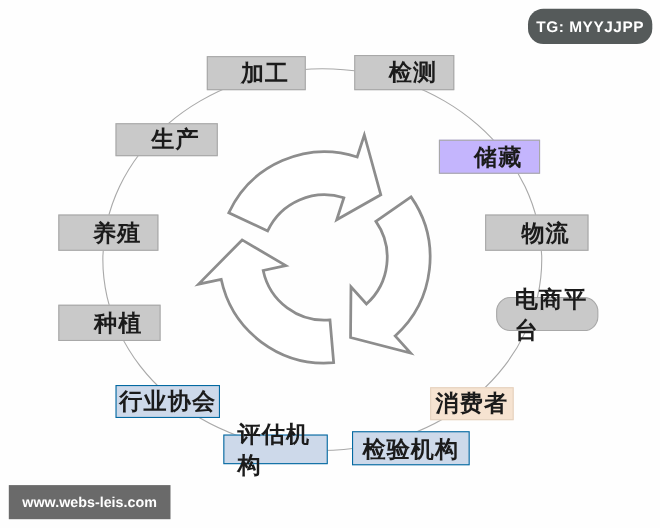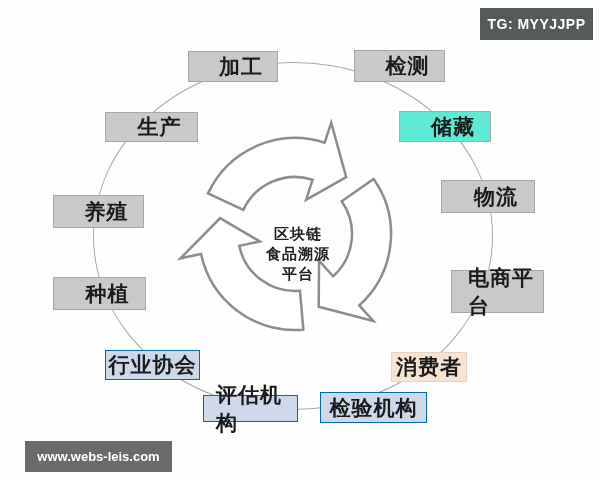--- a/index.html
+++ b/index.html
@@ -57,83 +57,78 @@
     letter-spacing:1px;
   }
   .c-gray {background:#c9c9c9;border:1px solid #a8a8a8;padding-left:16px;}
   .c-blue {background:#cdd9ea;border:1px solid #0369a1;}
   .c-peach{background:#f6e3d1;border:1px solid #e5d2bf;}
   .pos-jiagong      {left:188px;top:51px; width:90px;height:31px;}
   .pos-jiance       {left:322px;top:50px; width:91px;height:32px;}
   .pos-shengchan    {left:105px;top:112px;width:93px;height:30px;}
   .pos-chucang      {left:399px;top:111px;width:92px;height:31px;}
   .pos-yangzhi      {left:53px; top:183px;width:91px;height:33px;margin-top:12px;}
-  .pos-wuliu        {left:441px;top:180px;width:94px;height:33px;}
+  .pos-wuliu        {left:441px;top:195px;width:94px;height:33px;}
   .pos-zhongzhi     {left:53px; top:277px;width:93px;height:33px;}
-  .pos-dianshang    {left:451px;top:270px;width:93px;height:43px;}
+  .pos-dianshang    {left:451px;top:270px;width:93px;height:31px;border-radius:13px;}
   .pos-hangyexiehui {left:105px;top:350px;width:95px;height:30px;}
   .pos-xiaofeizhe   {left:391px;top:352px;width:76px;height:30px;}
   .pos-pinggujigou  {left:203px;top:395px;width:95px;height:27px;padding-left:12px;}
   .pos-jianyanjigou {left:320px;top:392px;width:107px;height:31px;}
   
   .badge{
     position:absolute;
     left:480px; top:8px;
     width:113px; height:32px;
     background:#555a5a;
     color:#ffffff;
     font-size:14px;
     font-weight:bold;
     letter-spacing:0.5px;
     display:flex;
     align-items:center;
     justify-content:center;
     z-index:6;
+    border-radius:14px;
   }
   .watermark{
     position:absolute;
     left:8px; top:441px;
     width:147px; height:31px;
     background:#6a6a6a;
     color:#ffffff;
     font-size:13px;
     font-weight:600;
     display:flex;
     align-items:center;
     justify-content:center;
     z-index:6;
-    margin-left:17px;
   }
 </style>
 </head>
 <body>
 
 <div id="canvas">
 
   <div class="ring"></div>
 
   <svg class="cycle" viewBox="-120 -120 240 240" xmlns="http://www.w3.org/2000/svg">
     <g fill="#ffffff" stroke="#8d8d8d" stroke-width="2.5" stroke-linejoin="miter">
       <path d="M -87 -40.6 A 96 96 0 0 1 29.7 -91.3 L 36.2 -111.3 L 51.2 -56.9 L 11.1 -34.2 L 17.6 -54.2 A 57 57 0 0 0 -51.7 -24.1 Z"></path>
       <path transform="rotate(120)" d="M -87 -40.6 A 96 96 0 0 1 29.7 -91.3 L 36.2 -111.3 L 51.2 -56.9 L 11.1 -34.2 L 17.6 -54.2 A 57 57 0 0 0 -51.7 -24.1 Z"></path>
       <path transform="rotate(240)" d="M -87 -40.6 A 96 96 0 0 1 29.7 -91.3 L 36.2 -111.3 L 51.2 -56.9 L 11.1 -34.2 L 17.6 -54.2 A 57 57 0 0 0 -51.7 -24.1 Z"></path>
     </g>
   </svg>
 
-  <div class="center-label">
-    <div>区块链</div>
-    <div>食品溯源</div>
-    <div>平台</div>
-  </div>
 
   <div id="nodes-layer">
       <div class="node pos-jiagong c-gray" style="background: rgb(201, 201, 201);">加工</div>
-      <div class="node pos-jiance c-gray" style="background: rgb(201, 201, 201); margin-left: 32px;">检测</div>
+      <div class="node pos-jiance c-gray" style="background: rgb(201, 201, 201);">检测</div>
       <div class="node pos-shengchan c-gray" style="background: rgb(201, 201, 201);">生产</div>
-      <div class="node pos-chucang c-gray" style="background: #5eead4;">储藏</div>
+      <div class="node pos-chucang c-gray" style="background: #c4b5fd; margin-top: 16px;">储藏</div>
       <div class="node pos-yangzhi c-gray" style="background: rgb(201, 201, 201);">养殖</div>
       <div class="node pos-wuliu c-gray" style="background: rgb(201, 201, 201);">物流</div>
       <div class="node pos-zhongzhi c-gray" style="background: rgb(201, 201, 201);">种植</div>
       <div class="node pos-dianshang c-gray" style="background: rgb(201, 201, 201);">电商平台</div>
       <div class="node pos-hangyexiehui c-blue" style="background: rgb(205, 217, 234);">行业协会</div>
       <div class="node pos-xiaofeizhe c-peach" style="background: rgb(246, 227, 209);">消费者</div>
       <div class="node pos-pinggujigou c-blue" style="background: rgb(205, 217, 234);">评估机构</div>
       <div class="node pos-jianyanjigou c-blue" style="background: rgb(205, 217, 234);">检验机构</div>
     </div>
 

